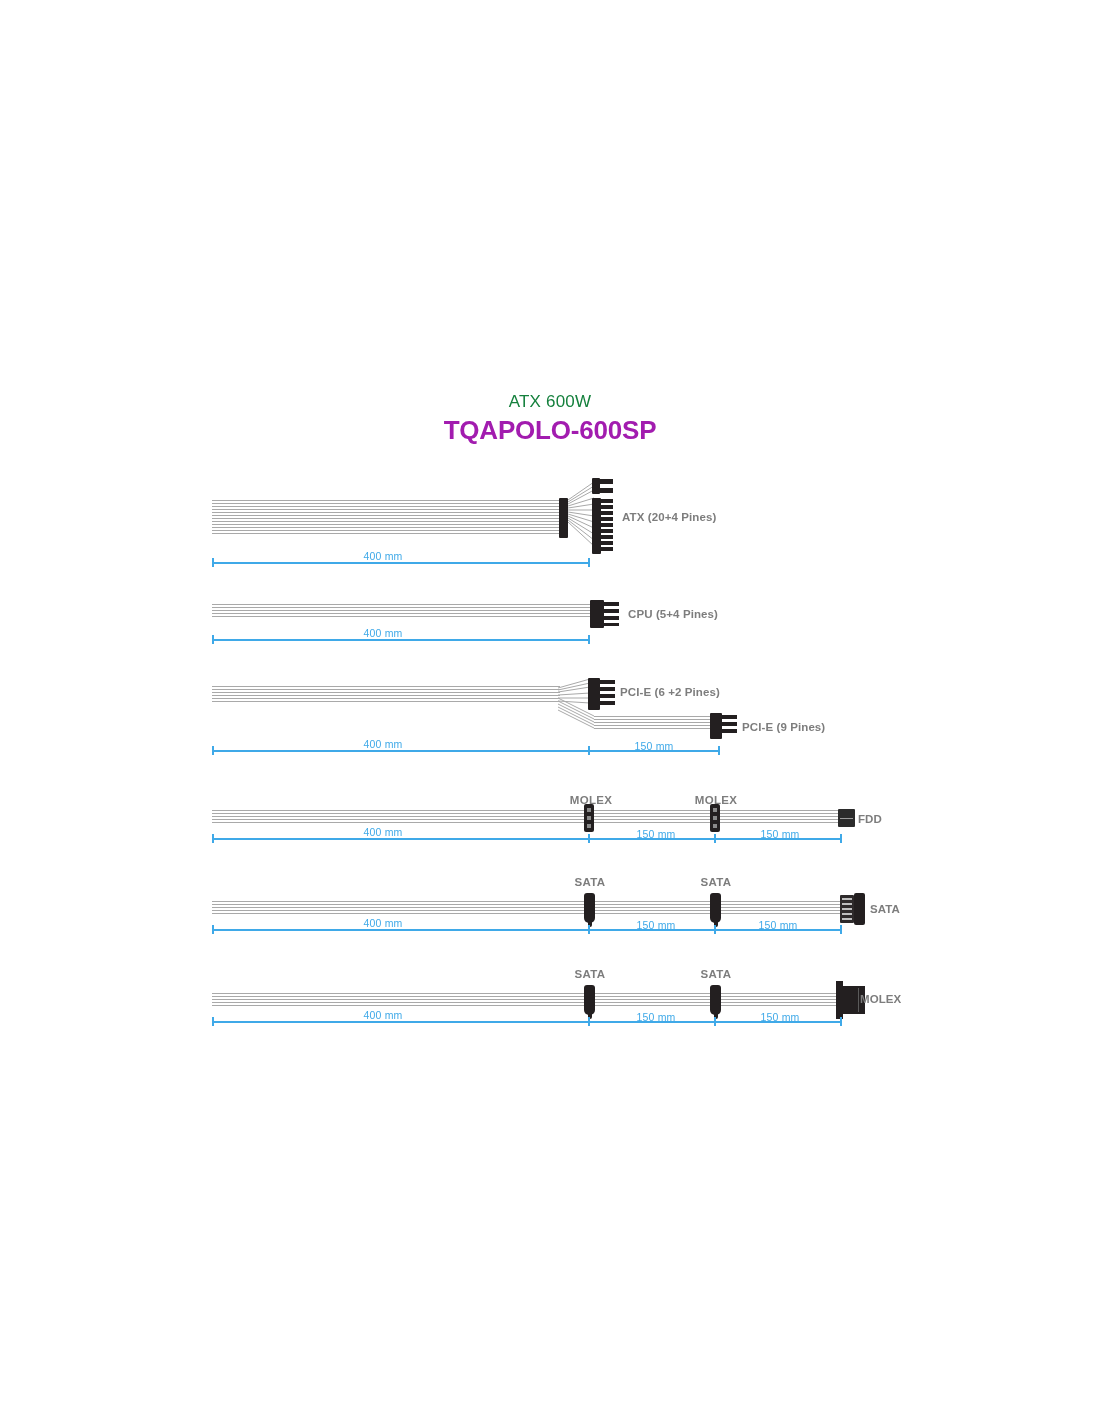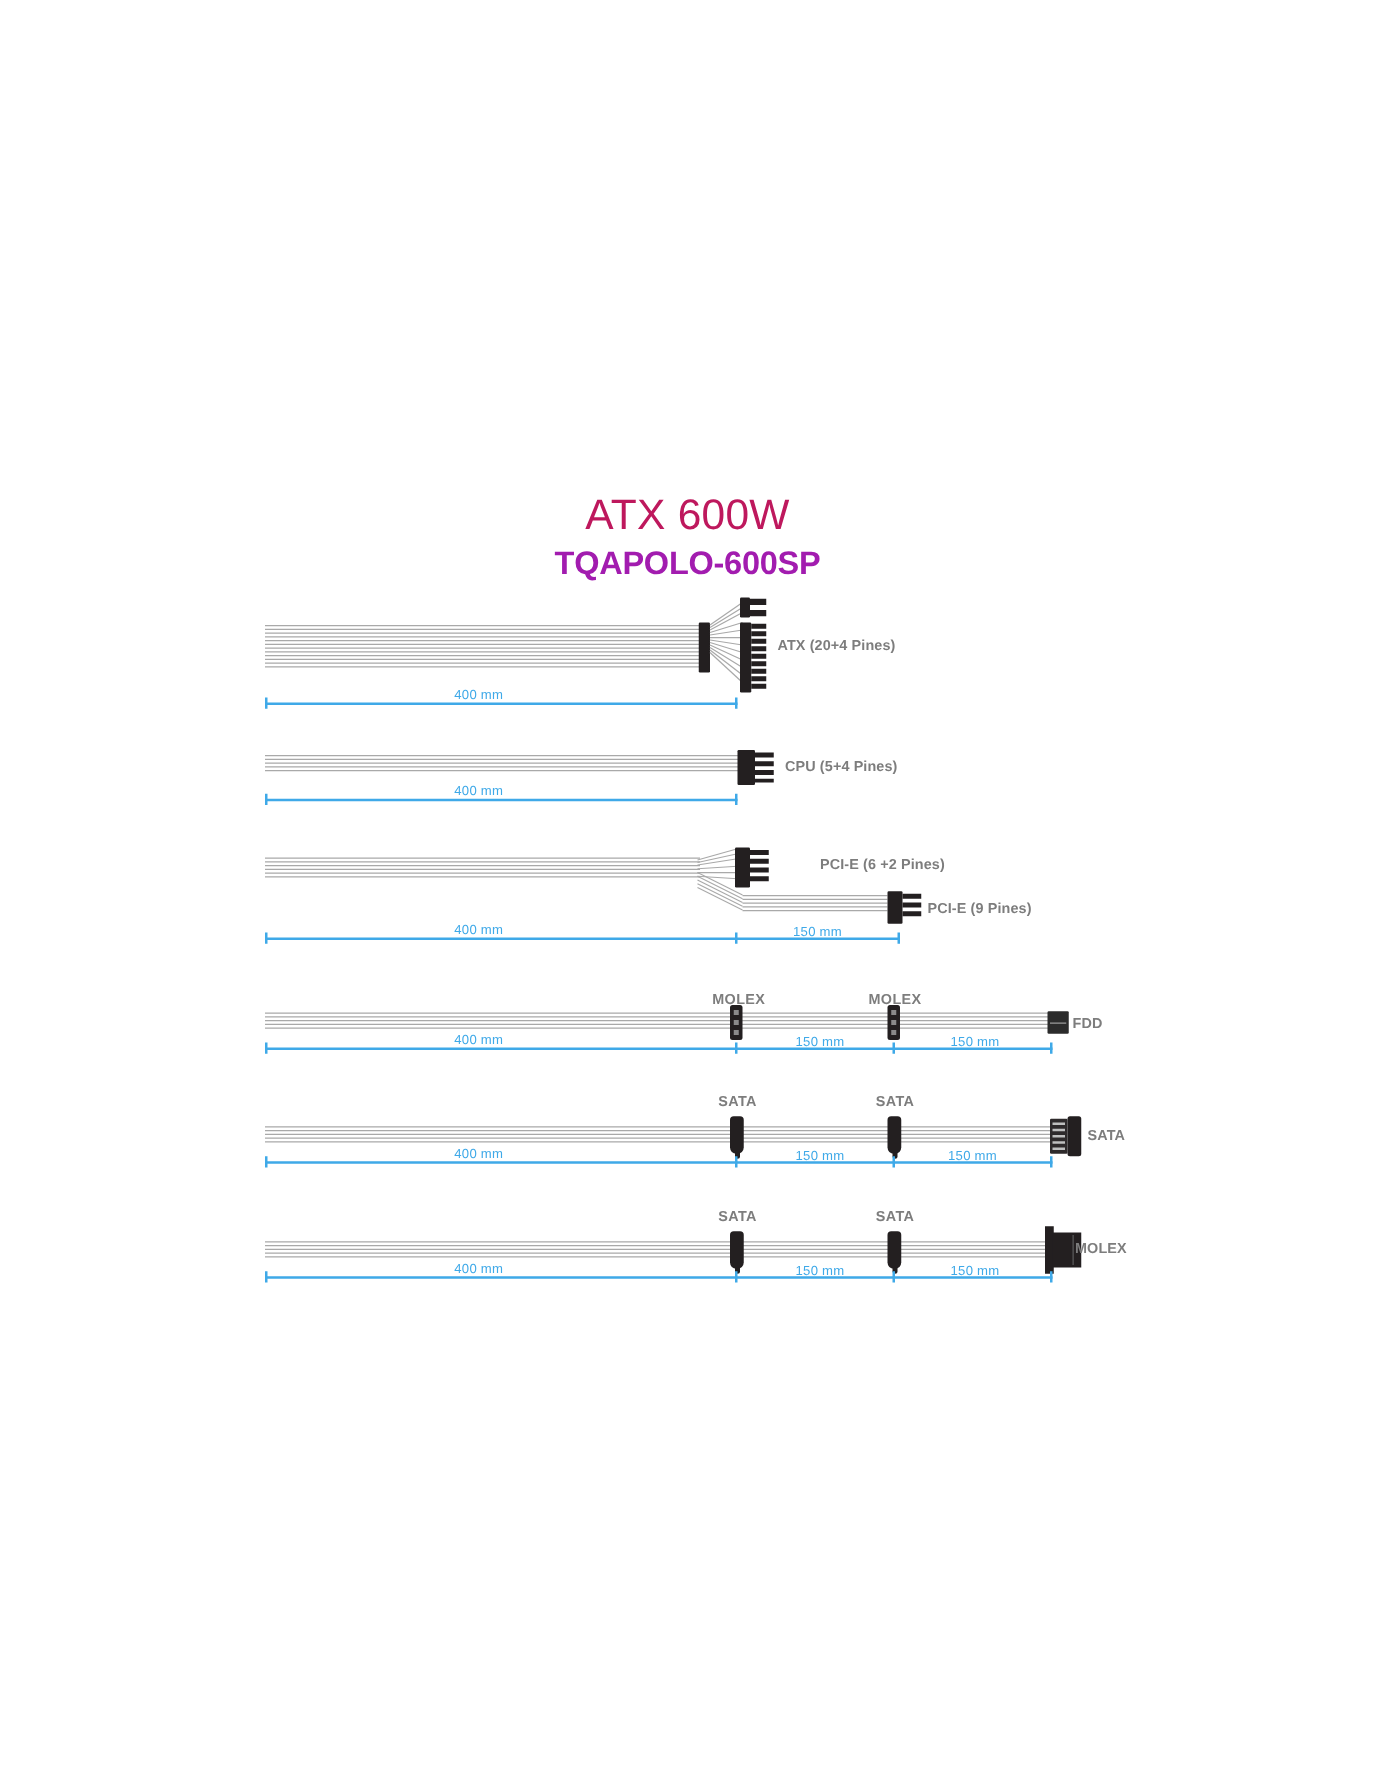--- a/index.html
+++ b/index.html
@@ -17,22 +17,22 @@
 
   
   #title-block {
     position: absolute;
     left: 0;
     top: 392px;
     width: 1100px;
     text-align: center;
   }
   #title-main {
-    font-size: 34px;
-    color: #be185d;
+    font-size: 17px;
+    color: #15803d;
     letter-spacing: 0.2px;
     line-height: 1.18;
   }
   #title-model {
     font-size: 26px;
     font-weight: bold;
     color: #a21caf;
     letter-spacing: -0.2px;
     line-height: 1.2;
     margin-top: 3px;
@@ -333,21 +333,21 @@
     </svg>
 
     <div class="conn" style="left:588px; top:678px; width:28px; height:32px;">
       <div class="spine" style="left:0; top:0; width:12px; height:32px;"></div>
       <div class="tooth" style="left:12px; top:2px;  width:15px; height:4px;"></div>
       <div class="tooth" style="left:12px; top:9px;  width:15px; height:4px;"></div>
       <div class="tooth" style="left:12px; top:16px; width:15px; height:4px;"></div>
       <div class="tooth" style="left:12px; top:23px; width:15px; height:4px;"></div>
     </div>
 
-    <div class="end-label" style="left:656px; top:686px;">PCI-E (6 +2 Pines)</div>
+    <div class="end-label" style="left:620px; top:686px;">PCI-E (6 +2 Pines)</div>
 
     <svg class="branch-svg" style="left:558px; top:696px; width:40px; height:36px;" viewBox="0 0 40 36">
       <g stroke="#A9A9A9" stroke-width="1" fill="none">
         <line x1="0" y1="2" x2="36" y2="20"></line>
         <line x1="0" y1="5" x2="36" y2="23"></line>
         <line x1="0" y1="8" x2="36" y2="26"></line>
         <line x1="0" y1="11" x2="36" y2="29"></line>
         <line x1="0" y1="14" x2="36" y2="32"></line>
       </g>
     </svg>

